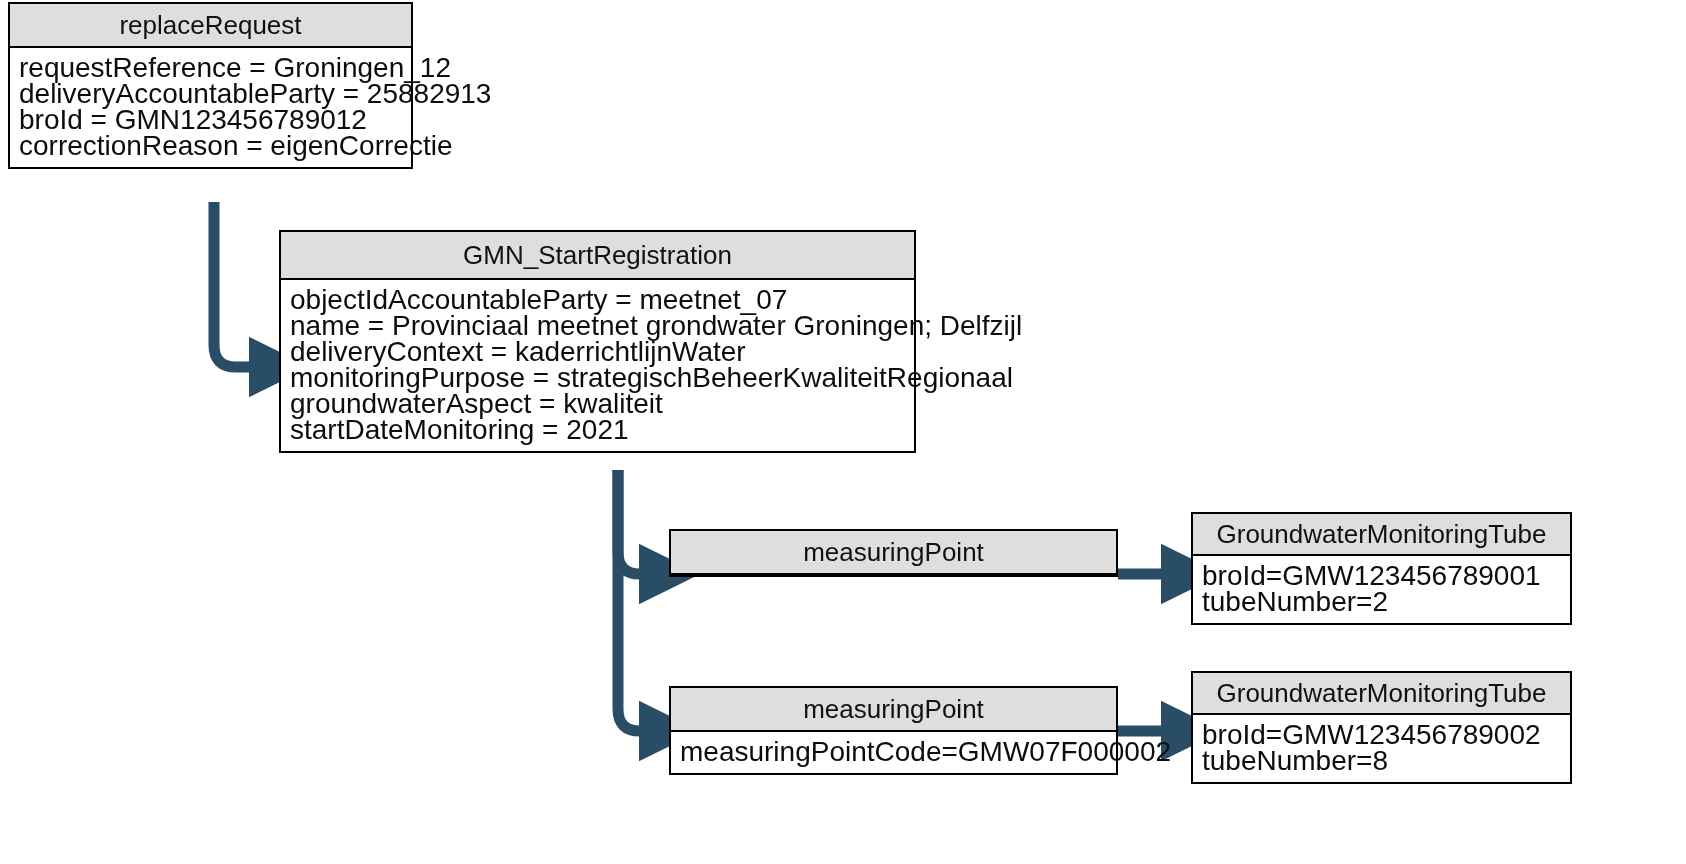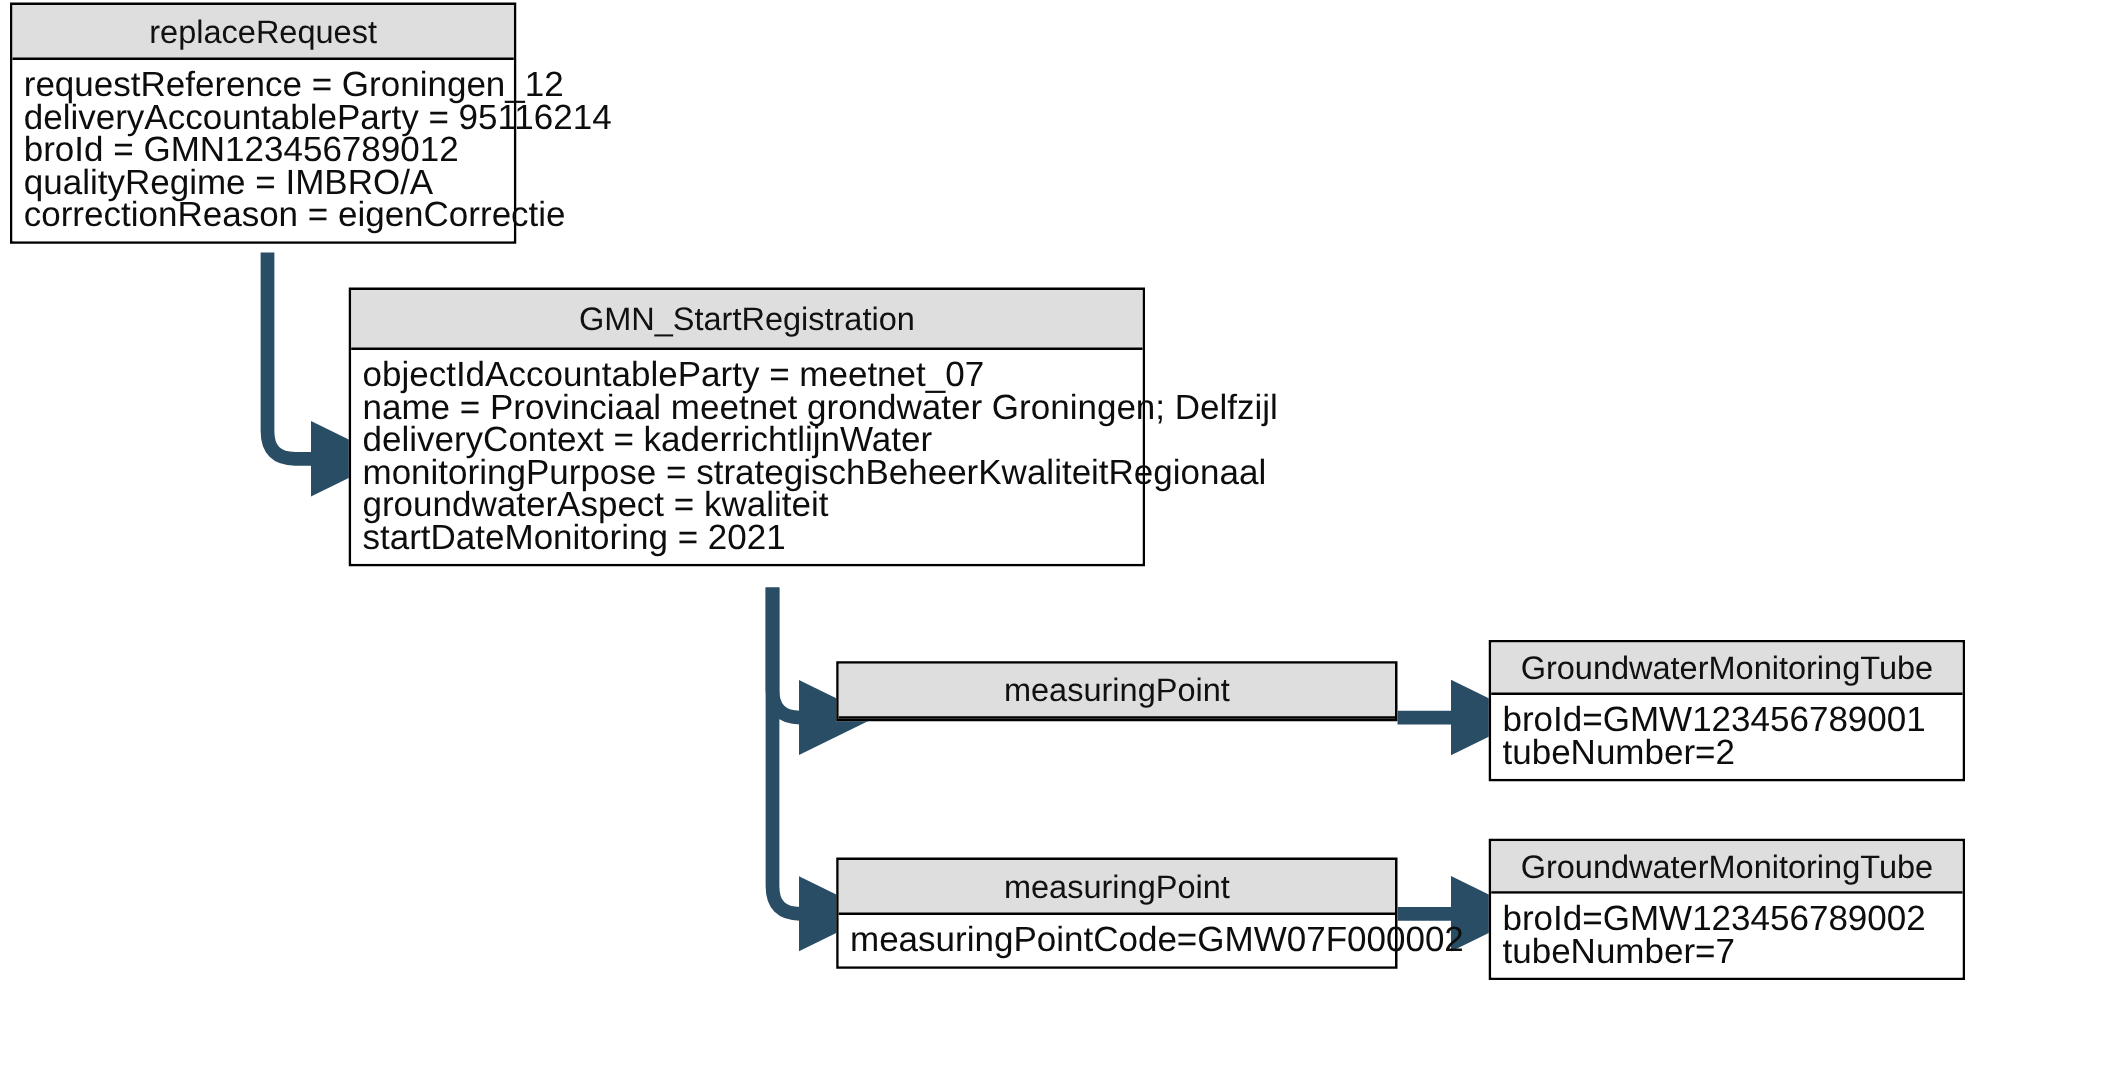--- a/index.html
+++ b/index.html
@@ -104,23 +104,22 @@
 
     <path d="M 1118 574 L 1174 574" fill="none" stroke="#2a4d66" stroke-width="11" stroke-linecap="butt" marker-end="url(#arrowhead)"></path>
 
     <path d="M 1118 731 L 1174 731" fill="none" stroke="#2a4d66" stroke-width="11" stroke-linecap="butt" marker-end="url(#arrowhead)"></path>
   </svg>
 
   <div class="obj-box" id="box-replace-request">
     <div class="obj-header">replaceRequest</div>
     <div class="obj-body">
       <div class="attr-line">requestReference = Groningen_12</div>
-      <div class="attr-line">deliveryAccountableParty = 95116214</div>
+      <div class="attr-line">deliveryAccountableParty = 25882913</div>
       <div class="attr-line">broId = GMN123456789012</div>
-      <div class="attr-line">qualityRegime = IMBRO/A</div>
       <div class="attr-line">correctionReason = eigenCorrectie</div>
     </div>
   </div>
 
   <div class="obj-box" id="box-gmn-start">
     <div class="obj-header">GMN_StartRegistration</div>
     <div class="obj-body">
       <div class="attr-line">objectIdAccountableParty = meetnet_07</div>
       <div class="attr-line">name = Provinciaal meetnet grondwater Groningen; Delfzijl</div>
       <div class="attr-line">deliveryContext = kaderrichtlijnWater</div>
@@ -146,17 +145,17 @@
     <div class="obj-body">
       <div class="attr-line">broId=GMW123456789001</div>
       <div class="attr-line">tubeNumber=2</div>
     </div>
   </div>
 
   <div class="obj-box" id="box-tube-2">
     <div class="obj-header">GroundwaterMonitoringTube</div>
     <div class="obj-body">
       <div class="attr-line">broId=GMW123456789002</div>
-      <div class="attr-line">tubeNumber=7</div>
+      <div class="attr-line">tubeNumber=8</div>
     </div>
   </div>
 
 </div>
 
 </body></html>

